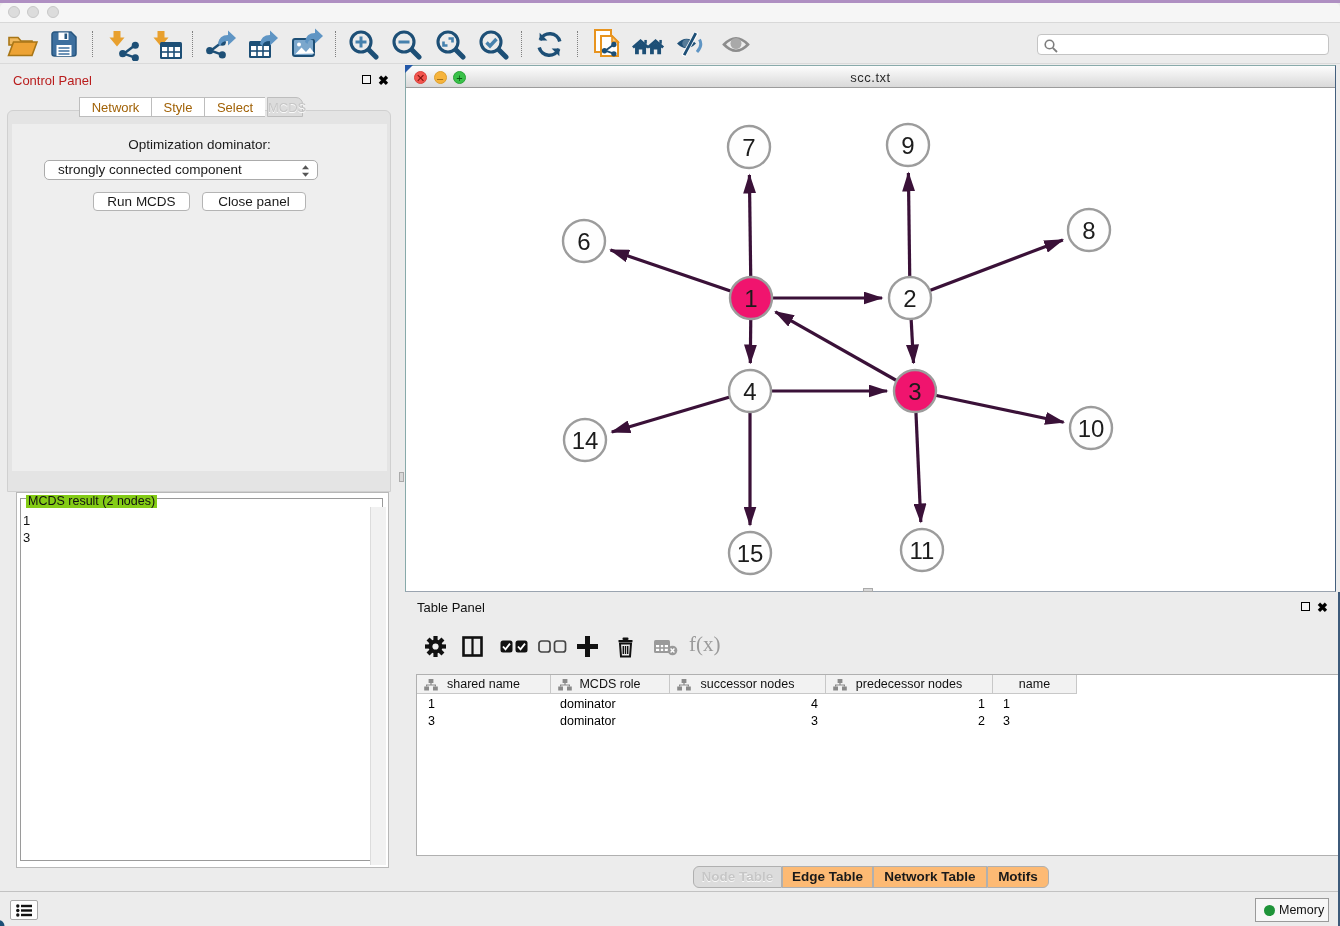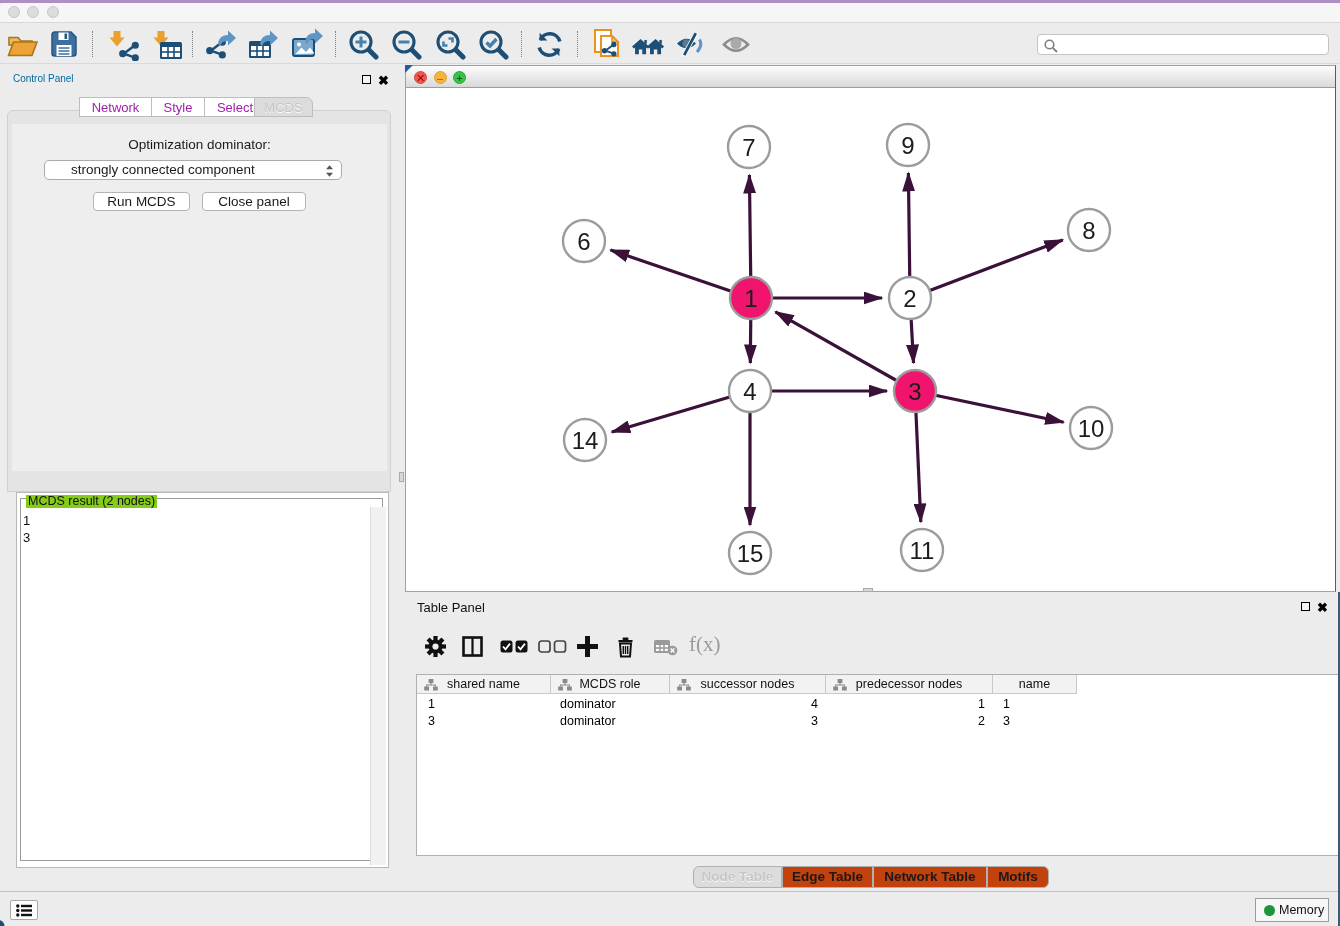--- a/index.html
+++ b/index.html
@@ -9,49 +9,49 @@
 #purple{left:0;top:0;width:1340px;height:3px;background:#af8fc2}
 #titlebar{left:0;top:3px;width:1340px;height:20px;background:#f6f6f6;border-bottom:1px solid #d8d8d8;border-radius:5px 5px 0 0}
 .tl{position:absolute;width:12px;height:12px;border-radius:50%;top:3px;background:#dcdcdc;border:1px solid #c8c8c8}
 #apptitle{position:absolute;left:0;right:0;top:3px;text-align:center;font-size:13.5px;color:#b3b3b3}
 
 #toolbar{left:0;top:23px;width:1340px;height:41px;background:#ececec;border-bottom:1px solid #dadada}
 .tbi{position:absolute;top:29px}
 .tsep{position:absolute;top:8px;width:0;height:26px;border-left:1px dotted #808080}
 #search{position:absolute;left:1037px;top:11px;width:292px;height:21px;background:#fff;border:1px solid #c4c4c4;border-radius:4px}
 
-#cp-title{left:13px;top:73px;font-size:10px;color:#0369a1}
+#cp-title{left:13px;top:73px;font-size:13px;color:#b91c1c}
 .wmini{position:absolute;width:9px;height:9px;border:1.5px solid #000;background:#f4f4f4}
 .wx{position:absolute;font-size:13px;color:#000;font-weight:bold}
-.tab{position:absolute;top:97px;height:20px;background:#fff;border:1px solid #bdbdbd;border-right:none;font-size:13px;color:#a21caf;text-align:center;line-height:19px;z-index:3}
+.tab{position:absolute;top:97px;height:20px;background:#fff;border:1px solid #bdbdbd;border-right:none;font-size:13px;color:#a16207;text-align:center;line-height:19px;z-index:3}
 #tab-mcds{background:#dcdcdc;color:#c6c6c6;text-shadow:0 1px 0 #fafafa;border-right:1px solid #bdbdbd;border-radius:0 7px 0 0}
 #cp-outer{left:7px;top:110px;width:384px;height:382px;background:#e4e4e4;border:1px solid #d0d0d0;border-radius:6px 6px 0 0}
 #cp-inner{left:12px;top:124px;width:375px;height:347px;background:#eeeeee}
 #opt-label{left:12px;top:137px;width:375px;text-align:center;font-size:13.5px;color:#1a1a1a}
-#dropdown{left:44px;top:160px;width:298px;height:20px;background:#fff;border:1px solid #ababab;border-radius:5px;font-size:13.5px;color:#1a1a1a;line-height:18px;padding-left:26px}
+#dropdown{left:44px;top:160px;width:274px;height:20px;background:#fff;border:1px solid #ababab;border-radius:5px;font-size:13.5px;color:#1a1a1a;line-height:18px;padding-left:13px}
 .btn{position:absolute;top:192px;height:19px;background:#fff;border:1px solid #b4b4b4;border-radius:4px;font-size:13.5px;color:#1a1a1a;text-align:center;line-height:17px}
 #scrollwrap{left:16px;top:492px;width:373px;height:376px;background:#fff;border:1px solid #b8b8b8}
 #fieldset{position:absolute;left:3px;top:5px;width:363px;height:363px;border:1px solid #9a9a9a}
 #legend{position:absolute;left:5px;top:-4px;background:#84cc16;padding:0 2px;font-size:12.5px;color:#111;line-height:13px}
 #mcds-items{position:absolute;left:6px;top:19px;font-size:13px;color:#111;line-height:17px}
 #vscroll{position:absolute;right:2px;top:14px;bottom:2px;width:16px;background:#f1f1f1;border-left:1px solid #dcdcdc}
 
 #netwin{left:405px;top:65px;width:931px;height:527px;background:#fff;border:1px solid #8aa;border-right:1px solid #44607e;border-bottom:1px solid #9aa4b0}
 #nw-titlebar{position:absolute;left:0;top:0;width:100%;height:22px;background:linear-gradient(#fdfdfd,#d9d9d9);border-bottom:1px solid #9c9c9c}
 #nw-title{position:absolute;left:0;right:0;top:4px;text-align:center;font-size:13px;color:#2a2a2a;letter-spacing:.5px}
 .mac{position:absolute;top:4.5px;width:13px;height:13px;border-radius:50%;font-size:11px;line-height:12px;text-align:center}
 #edge-right{left:1338px;top:592px;width:2px;height:334px;background:#3d5a7a}
 
 #tp-title{left:417px;top:600px;font-size:13px;color:#111}
 #tbl-toolbar{left:416px;top:628px;width:915px;height:38px}
 #tbl{left:416px;top:674px;width:1008px;height:182px;background:#fff;border:1px solid #b0b0b0}
 .th{position:absolute;top:0;height:19px;background:#f2f2f2;border-bottom:1px solid #c8c8c8;border-right:1px solid #c8c8c8;font-size:12.5px;color:#111;text-align:center;line-height:19px}
 
 .td{position:absolute;font-size:12.5px;color:#000;height:17px;line-height:17px}
-.bt{position:absolute;top:866px;height:22px;background:#c2410c;border:1px solid #b0b0b0;font-size:13.5px;font-weight:bold;color:#1a1a1a;text-align:center;line-height:20px}
+.bt{position:absolute;top:866px;height:22px;background:#fdba74;border:1px solid #b0b0b0;font-size:13.5px;font-weight:bold;color:#1a1a1a;text-align:center;line-height:20px}
 
 #statusbar{left:0;top:891px;width:1340px;height:35px;background:#ececec;border-top:1px solid #c2c2c2}
 #listbtn{position:absolute;left:10px;top:8px;width:28px;height:20px;background:#fdfdfd;border:1px solid #a8a8a8;border-radius:2px}
 #membtn{position:absolute;left:1255px;top:6px;width:74px;height:24px;background:#f7f7f7;border:1px solid #9a9a9a;font-size:12.5px;color:#111;line-height:22px;text-align:left;padding-left:23px}
 #memdot{position:absolute;left:8px;top:6px;width:11px;height:11px;border-radius:50%;background:#1f9439}
 .handle{position:absolute;background:#d8d8d8;border:1px solid #aaa}
 </style></head>
 <body>
 <div class="abs" id="purple"></div>
 <div class="abs" id="titlebar">
@@ -186,21 +186,21 @@
       <line x1="8.8" y1="8.8" x2="13" y2="13" stroke="#7d7d7d" stroke-width="1.8"></line>
     </svg>
   </div>
 
 <div class="abs" id="cp-title">Control Panel</div>
 <div class="wmini" style="left:362px;top:75px"></div>
 <div class="wx" style="left:378px;top:73px">✖</div>
 <div class="tab" style="left:79px;width:72px">Network</div>
 <div class="tab" style="left:151px;width:53px">Style</div>
 <div class="tab" style="left:204px;width:61px">Select</div>
-<div class="tab" id="tab-mcds" style="left:254px;width:59px">MCDS</div>
+<div class="tab" id="tab-mcds" style="left:267px;width:36px">MCDS</div>
 <div class="abs" id="cp-outer"></div>
 <div class="abs" id="cp-inner"></div>
 <div class="abs" id="opt-label">Optimization dominator:</div>
 <div class="abs" id="dropdown">strongly connected component<svg style="position:absolute;right:6px;top:2px" width="11" height="16" viewBox="0 0 11 16">
       <path d="M2 6.2 L5.5 2.2 L9 6.2z" fill="#555"></path>
       <path d="M2 9.8 L5.5 13.8 L9 9.8z" fill="#555"></path>
     </svg></div>
 <div class="btn" style="left:93px;width:97px">Run MCDS</div>
 <div class="btn" style="left:202px;width:104px">Close panel</div>
 <div class="abs" id="scrollwrap">
@@ -210,20 +210,21 @@
   <div id="mcds-items">1<br>3</div>
   <div id="vscroll"></div>
 </div>
 <div class="handle" style="left:399px;top:472px;width:5px;height:10px"></div>
 
 <div class="abs" id="netwin">
   <div id="nw-titlebar">
     <div class="mac" style="left:8px;background:#f3564f;border:1px solid #da443e;color:#7c100c">✕</div>
     <div class="mac" style="left:27.5px;background:#f6b43c;border:1px solid #dda02f;color:#8f5b09">–</div>
     <div class="mac" style="left:47px;background:#39c149;border:1px solid #2aa338;color:#0a5b14">+</div>
+    <div id="nw-title">scc.txt</div>
   </div>
   <svg style="position:absolute;left:0;top:23px" width="929" height="503" viewBox="0 0 929 503">
 <defs>
         <marker id="ah" markerWidth="20" markerHeight="13" refX="18.5" refY="6.5" orient="auto" markerUnits="userSpaceOnUse">
           <path d="M0 0 L20 6.5 L0 13 z" fill="#3a1138"></path>
         </marker>
       </defs>
 <line x1="345.0" y1="209.0" x2="343.4" y2="86.0" stroke="#3a1138" stroke-width="3.2" marker-end="url(#ah)"></line>
 <line x1="345.0" y1="209.0" x2="204.5" y2="161.0" stroke="#3a1138" stroke-width="3.2" marker-end="url(#ah)"></line>
 <line x1="345.0" y1="209.0" x2="476.0" y2="209.0" stroke="#3a1138" stroke-width="3.2" marker-end="url(#ah)"></line>

